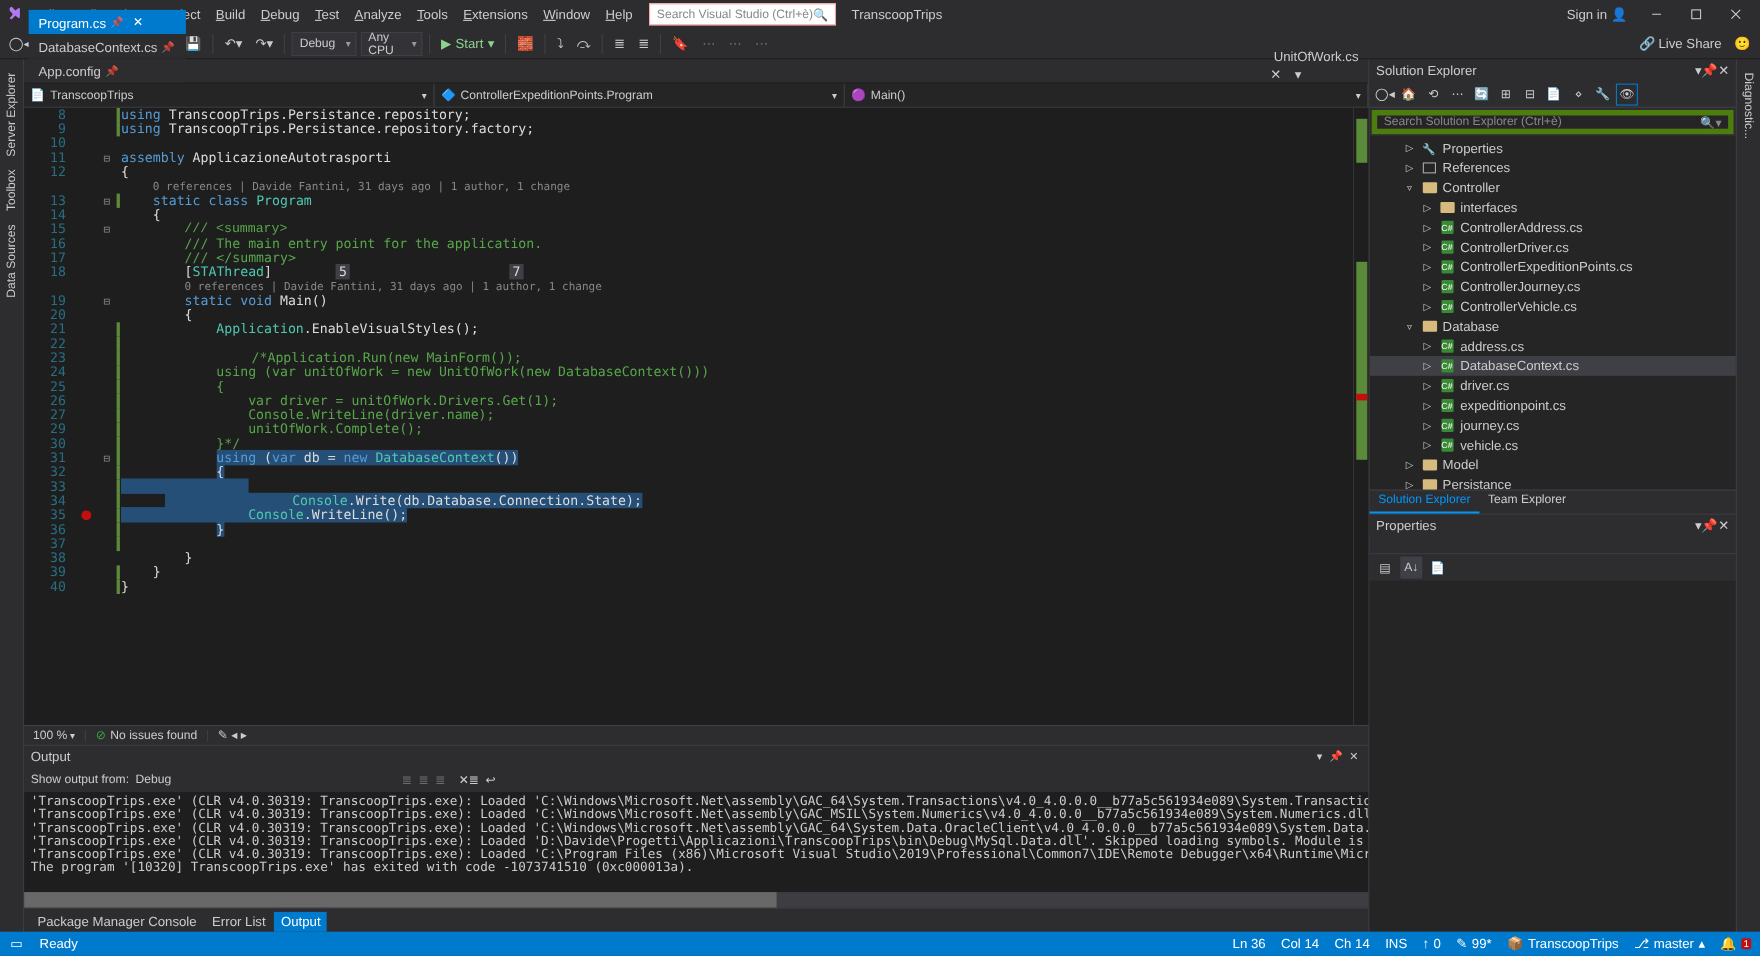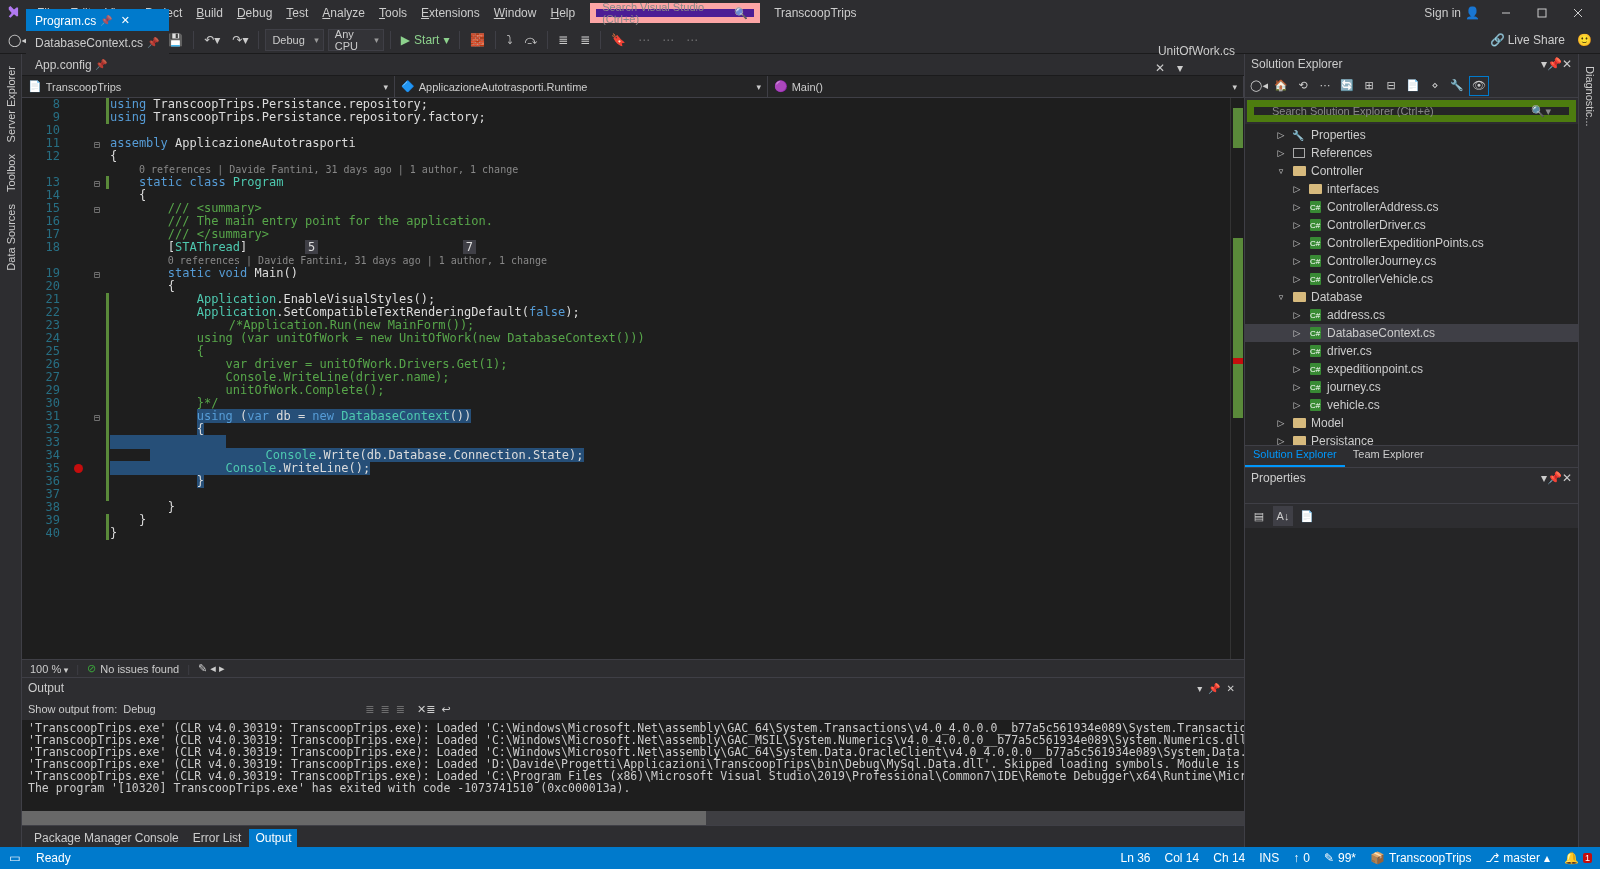--- a/index.html
+++ b/index.html
@@ -1,21 +1,21 @@
 <!DOCTYPE html>
 <html><head>
 <meta charset="utf-8">
 <style>
 * { margin: 0; padding: 0; box-sizing: border-box; }
 body { font-family: "Segoe UI", Tahoma, sans-serif; font-size: 12px; background: #2d2d30; color: #ccc; width: 1600px; height: 869px; overflow: hidden; display: flex; flex-direction: column; }
 .title-bar { height: 26px; background: #2d2d30; display: flex; align-items: center; padding: 0 4px; }
 .title-bar .logo { width: 20px; height: 20px; margin-right: 6px; display:flex; align-items:center; justify-content:center;}
 .title-bar .menu-item { padding: 0 7px; cursor: default; color:#ccc;}
 .title-bar .menu-item u { text-decoration: underline; }
-.title-bar .search-box { margin-left: 8px; width: 170px; height: 20px; background: #4c1d95; border: 6px solid #fca5a5; display: flex; align-items: center; padding: 0 6px; font-size:11px; color:#888;}
+.title-bar .search-box { margin-left: 8px; width: 170px; height: 20px; background: #ffffff; border: 1px solid #fca5a5; display: flex; align-items: center; padding: 0 6px; font-size:11px; color:#888;}
 .title-bar .search-box .sicon { margin-left:auto; }
 .title-bar .sol-name { margin-left: 14px; color:#ccc; }
 .title-bar .spacer { flex: 1; }
 .title-bar .signin { color:#ccc; margin-right:8px; display:flex; align-items:center; gap:4px;}
 .title-bar .wbtn { width: 36px; height: 26px; display: flex; align-items: center; justify-content: center; color:#ccc;}
 .wbtn svg { width:10px; height:10px; }
 
 .toolbar { height: 28px; background: #2d2d30; border-bottom: 1px solid #1b1b1c; display: flex; align-items: center; padding: 0 4px; gap:4px;}
 .toolbar .tbtn { padding: 2px 4px; display:flex; align-items:center; gap:2px; color:#ccc;}
 .toolbar .combo { height: 22px; background: #333337; border: 1px solid #3f3f46; padding: 0 18px 0 6px; display: flex; align-items: center; position:relative; font-size:11px;}
@@ -80,21 +80,21 @@
 .bottom-tabs { height:22px; background:#2d2d30; display:flex; align-items:flex-end; padding:0 6px; gap:2px; font-size:12px; border-top:1px solid #3f3f46;}
 .bottom-tab { padding:2px 6px; color:#ccc;}
 .bottom-tab.active { background:#007acc; color:#fff;}
 
 .right-col { width:334px; display:flex; flex-direction:column; border-left:1px solid #3f3f46;}
 .se-title { height:20px; background:#2d2d30; padding:0 6px; display:flex; align-items:center; font-size:12px;}
 .se-title .ptspacer{flex:1;}
 .se-toolbar { height:24px; background:#2d2d30; display:flex; align-items:center; padding:0 4px; gap:2px; border-bottom:1px solid #3f3f46;}
 .se-toolbar .ib { width:20px; height:20px; display:flex; align-items:center; justify-content:center; font-size:11px; color:#ccc;}
 .se-toolbar .ib.boxed { border:1px solid #007acc;}
-.se-search { height:22px; background:#252526; border:7px solid #4d7c0f; margin:2px; display:flex; align-items:center; padding:0 18px; font-size:11px; color:#888;}
+.se-search { height:22px; background:#252526; border:5px solid #4d7c0f; margin:2px; display:flex; align-items:center; padding:0 6px; font-size:11px; color:#888;}
 .se-search .sicon{margin-left:auto;}
 .se-tree { flex:1; background:#252526; overflow:auto; font-size:12px; padding-top:2px;}
 .tn { display:flex; align-items:center; height:18px; padding-right:4px; gap:4px;}
 .tn .arrow { width:12px; text-align:center; font-size:9px; color:#ccc;}
 .tn .ticon { width:16px; height:14px; display:flex; align-items:center; justify-content:center;}
 .tn.sel { background:#3f3f46;}
 .folder-ico { width:13px; height:10px; background:#d7ba7d; border-radius:1px;}
 .cs-ico { width:11px; height:12px; background:#388a34; color:#fff; font-size:8px; display:flex;align-items:center;justify-content:center; border-radius:1px;}
 .ref-ico { width:12px; height:10px; border:1px solid #aaa;}
 .wrench-ico::before{content:"🔧"; font-size:10px;}
@@ -221,43 +221,43 @@
       <div id="doctabs-right">
           <div class="doc-tab right">
             <span>UnitOfWork.cs</span>
           </div>
           <div><span class="close" style="padding:0 6px">✕</span><span style="padding:0 6px">▾</span></div>
         </div>
     </div>
 
     <div class="nav-bar">
       <div class="nav-seg">📄 <span>TranscoopTrips</span><span class="drop">▾</span></div>
-      <div class="nav-seg">🔷 <span>ApplicazioneAutotrasporti.Runtime</span><span class="drop">▾</span></div>
+      <div class="nav-seg">🔷 <span>ControllerExpeditionPoints.Program</span><span class="drop">▾</span></div>
       <div class="nav-seg">🟣 <span>Main()</span><span class="drop">▾</span></div>
     </div>
 
     <div class="editor-wrap">
       <div class="editor" id="editor">
           <div class="code-line"><div class="lnum">8</div><div class="gutter"><div class="change-bar"></div></div><div style="color: rgb(220, 220, 220);"><span class="tok-kw">using</span> <span class="tok-id">TranscoopTrips.Persistance.repository;</span></div></div>
           <div class="code-line"><div class="lnum">9</div><div class="gutter"><div class="change-bar"></div></div><div style="color: rgb(220, 220, 220);"><span class="tok-kw">using</span> <span class="tok-id">TranscoopTrips.Persistance.repository.factory;</span></div></div>
           <div class="code-line"><div class="lnum">10</div><div class="gutter"></div><div style="color: rgb(220, 220, 220);"></div></div>
           <div class="code-line"><div class="lnum">11</div><div class="gutter"><div class="fold">⊟</div></div><div style="color: rgb(220, 220, 220);"><span class="tok-kw">assembly</span> <span class="tok-id">ApplicazioneAutotrasporti</span></div></div>
           <div class="code-line"><div class="lnum">12</div><div class="gutter"></div><div style="color: rgb(220, 220, 220);">{</div></div>
           <div class="code-line"><div class="lnum"></div><div class="gutter"></div><div style="color: rgb(220, 220, 220);">    <span class="codelens">0 references | Davide Fantini, 31 days ago | 1 author, 1 change</span></div></div>
           <div class="code-line"><div class="lnum">13</div><div class="gutter"><div class="change-bar"></div><div class="fold">⊟</div></div><div style="color: rgb(220, 220, 220);">    <span class="tok-kw">static</span> <span class="tok-kw">class</span> <span class="tok-type">Program</span></div></div>
           <div class="code-line"><div class="lnum">14</div><div class="gutter"></div><div style="color: rgb(220, 220, 220);">    {</div></div>
-          <div class="code-line"><div class="lnum">15</div><div class="gutter"><div class="fold">⊟</div></div><div style="color: rgb(220, 220, 220);">        <span class="tok-doc">/// &lt;summary&gt;</span></div></div>
+          <div class="code-line"><div class="lnum">15</div><div class="gutter"><div class="fold">⊟</div></div><div style="color: rgb(220, 220, 220); font-family: Liberation Mono, monospace;">        <span class="tok-doc">/// &lt;summary&gt;</span></div></div>
           <div class="code-line"><div class="lnum">16</div><div class="gutter"></div><div style="color: rgb(220, 220, 220);">        <span class="tok-doc">/// The main entry point for the application.</span></div></div>
           <div class="code-line"><div class="lnum">17</div><div class="gutter"></div><div style="color: rgb(220, 220, 220);">        <span class="tok-doc">/// &lt;/summary&gt;</span></div></div>
           <div class="code-line"><div class="lnum">18</div><div class="gutter"></div><div style="color: rgb(220, 220, 220);">        [<span class="tok-attr">STAThread</span>]        <span style="background:#3f3f46;padding:0 3px;">5</span>                    <span style="background:#3f3f46;padding:0 3px;">7</span></div></div>
           <div class="code-line"><div class="lnum"></div><div class="gutter"></div><div style="color: rgb(220, 220, 220);">        <span class="codelens">0 references | Davide Fantini, 31 days ago | 1 author, 1 change</span></div></div>
           <div class="code-line"><div class="lnum">19</div><div class="gutter"><div class="fold">⊟</div></div><div style="color: rgb(220, 220, 220);">        <span class="tok-kw">static</span> <span class="tok-kw">void</span> <span class="tok-id">Main</span>()</div></div>
           <div class="code-line"><div class="lnum">20</div><div class="gutter"></div><div style="color: rgb(220, 220, 220);">        {</div></div>
           <div class="code-line"><div class="lnum">21</div><div class="gutter"><div class="change-bar"></div></div><div style="color: rgb(220, 220, 220);">            <span class="tok-type">Application</span>.<span class="tok-id">EnableVisualStyles</span>();</div></div>
-          <div class="code-line"><div class="lnum">22</div><div class="gutter"><div class="change-bar"></div></div><div style="color: rgb(220, 220, 220);">            <span class="tok-type">Application</span>.<span class="tok-id">SetCompatibleTextRenderingDefault</span>(<span class="tok-kw">false</span>);</div></div>
+          <div class="code-line"><div class="lnum">22</div><div class="gutter"><div class="change-bar"></div></div></div>
           <div class="code-line"><div class="lnum">23</div><div class="gutter"><div class="change-bar"></div></div><div style="color: rgb(220, 220, 220); margin-left: 32px;">            <span class="tok-cmt">/*Application.Run(new MainForm());</span></div></div>
           <div class="code-line"><div class="lnum">24</div><div class="gutter"><div class="change-bar"></div></div><div style="color: rgb(220, 220, 220); text-align: center;">            <span class="tok-cmt">using (var unitOfWork = new UnitOfWork(new DatabaseContext()))</span></div></div>
           <div class="code-line"><div class="lnum">25</div><div class="gutter"><div class="change-bar"></div></div><div style="color: rgb(220, 220, 220);">            <span class="tok-cmt">{</span></div></div>
           <div class="code-line"><div class="lnum">26</div><div class="gutter"><div class="change-bar"></div></div><div style="color: rgb(220, 220, 220);">                <span class="tok-cmt">var driver = unitOfWork.Drivers.Get(1);</span></div></div>
           <div class="code-line"><div class="lnum">27</div><div class="gutter"><div class="change-bar"></div></div><div style="color: rgb(220, 220, 220);">                <span class="tok-cmt">Console.WriteLine(driver.name);</span></div></div>
           <div class="code-line"><div class="lnum">29</div><div class="gutter"><div class="change-bar"></div></div><div style="color: rgb(220, 220, 220);">                <span class="tok-cmt">unitOfWork.Complete();</span></div></div>
           <div class="code-line"><div class="lnum">30</div><div class="gutter"><div class="change-bar"></div></div><div style="color: rgb(220, 220, 220);">            <span class="tok-cmt">}*/</span></div></div>
           <div class="code-line"><div class="lnum">31</div><div class="gutter"><div class="change-bar"></div><div class="fold">⊟</div></div><div style="color: rgb(220, 220, 220);">            <span class="sel"><span class="tok-kw">using</span> (<span class="tok-kw">var</span> <span class="tok-id">db</span> = <span class="tok-kw">new</span> <span class="tok-type">DatabaseContext</span>())</span></div></div>
           <div class="code-line"><div class="lnum">32</div><div class="gutter"><div class="change-bar"></div></div><div style="color: rgb(220, 220, 220);">            <span class="sel">{</span></div></div>
           <div class="code-line"><div class="lnum">33</div><div class="gutter"><div class="change-bar"></div></div><div style="color: rgb(220, 220, 220);"><span class="sel">                </span></div></div>

